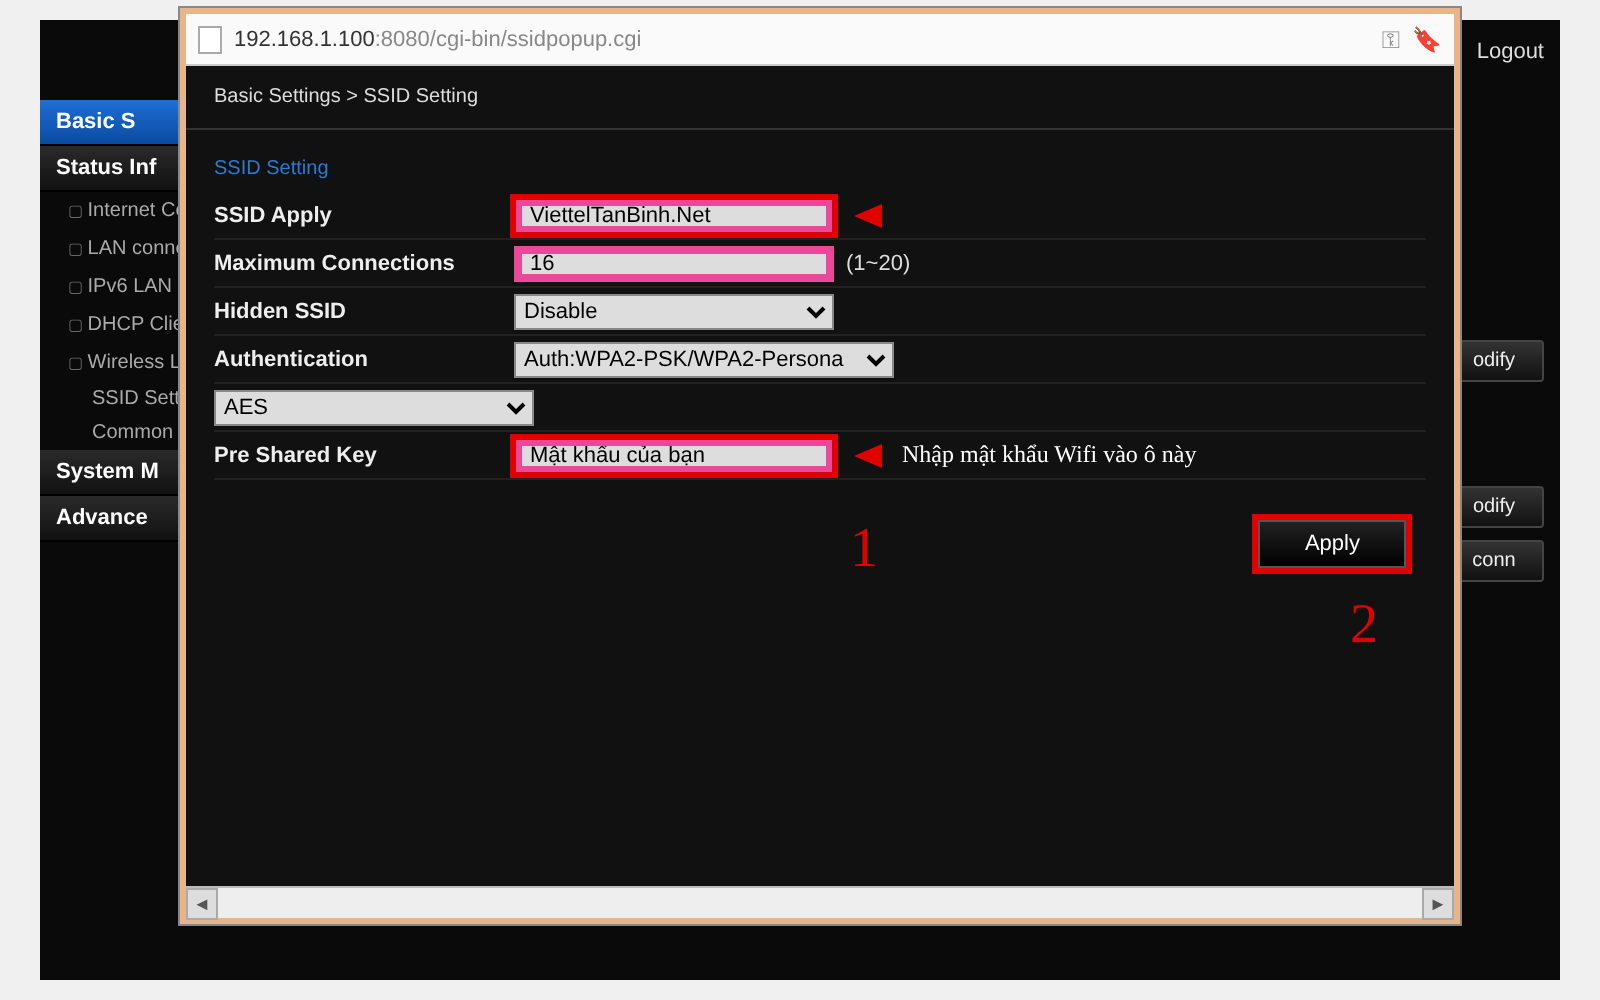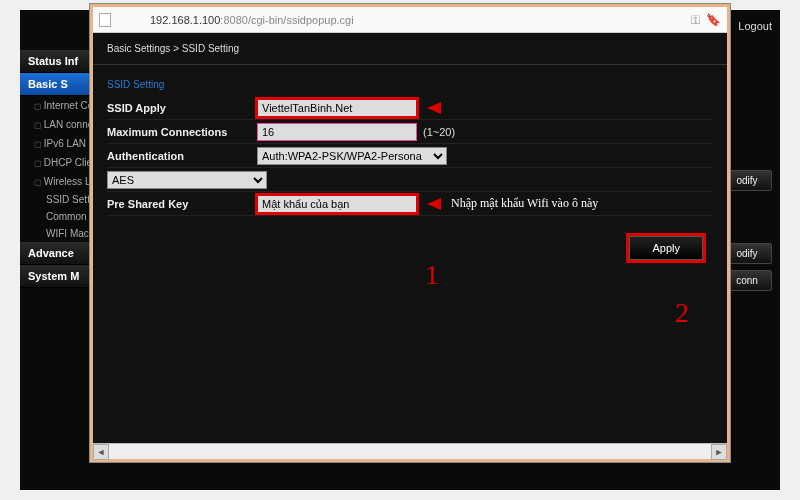--- a/index.html
+++ b/index.html
@@ -90,21 +90,21 @@
     padding: 0 6px;
     color: #555;
     font-size: 11px;
   }
   .addrbar .doc-icon {
     width: 12px; height: 14px;
     border: 1px solid #aaa;
     margin-right: 6px;
     background: #fff;
   }
-  .addrbar .url .host { color: #333; margin-left: 33px; }
+  .addrbar .url .host { color: #333; }
   .addrbar .url .path { color: #888; }
   .addrbar .spacer { flex: 1; }
   .addrbar .addr-icon { color: #888; margin-left: 6px; font-size: 12px; }
   .popup-body {
     flex: 1;
     background: #111;
     color: #ccc;
     position: relative;
     overflow: hidden;
   }
@@ -133,21 +133,21 @@
     color: #eee;
     font-weight: bold;
     font-size: 11px;
   }
   .row .field {
     display: flex; align-items: center;
     gap: 6px;
   }
   .row input[type=text] {
     background: #ddd;
-    border: 1px solid #ec4899;
+    border: 4px solid #ec4899;
     height: 18px;
     padding: 0 4px;
     font-size: 11px;
     width: 160px;
   }
   .row select {
     background: #ddd;
     border: 1px solid #888;
     height: 18px;
     font-size: 11px;
@@ -208,32 +208,31 @@
 </head>
 <body>
 
 <div class="outer-frame">
   <div class="topnav">
     <span>onfig</span>
     <span>Logout</span>
   </div>
 
   <div class="sidebar">
+    <div class="head active">Basic S</div>
     <div class="head">Status Inf</div>
-    <div class="head active">Basic S</div>
     <div class="item">Internet Conne</div>
     <div class="item">LAN connectio</div>
     <div class="item">IPv6 LAN conn</div>
     <div class="item">DHCP Client</div>
     <div class="item">Wireless LAN</div>
     <div class="sub">SSID Setti</div>
     <div class="sub">Common S</div>
-    <div class="sub">WIFI Mac</div>
+    <div class="head">System M</div>
     <div class="head">Advance</div>
-    <div class="head">System M</div>
   </div>
 
   <div class="rightcol">
     <div class="rightbtn">odify</div>
     <div style="height:46px"></div>
     <div class="rightbtn">odify</div>
     <div class="rightbtn">conn</div>
   </div>
 </div>
 
@@ -262,20 +261,26 @@
       </div>
 
       <div class="row">
         <div class="label">Maximum Connections</div>
         <div class="field">
           <input type="text" value="16" style="">
           <span class="hint">(1~20)</span>
         </div>
       </div>
 
+      <div class="row">
+        <div class="label">Hidden SSID</div>
+        <div class="field">
+          <select><option>Disable</option></select>
+        </div>
+      </div>
 
       <div class="row">
         <div class="label">Authentication</div>
         <div class="field">
           <select style="width:190px"><option>Auth:WPA2-PSK/WPA2-Persona</option></select>
         </div>
       </div>
 
       <div class="row">
         <div class="field">

